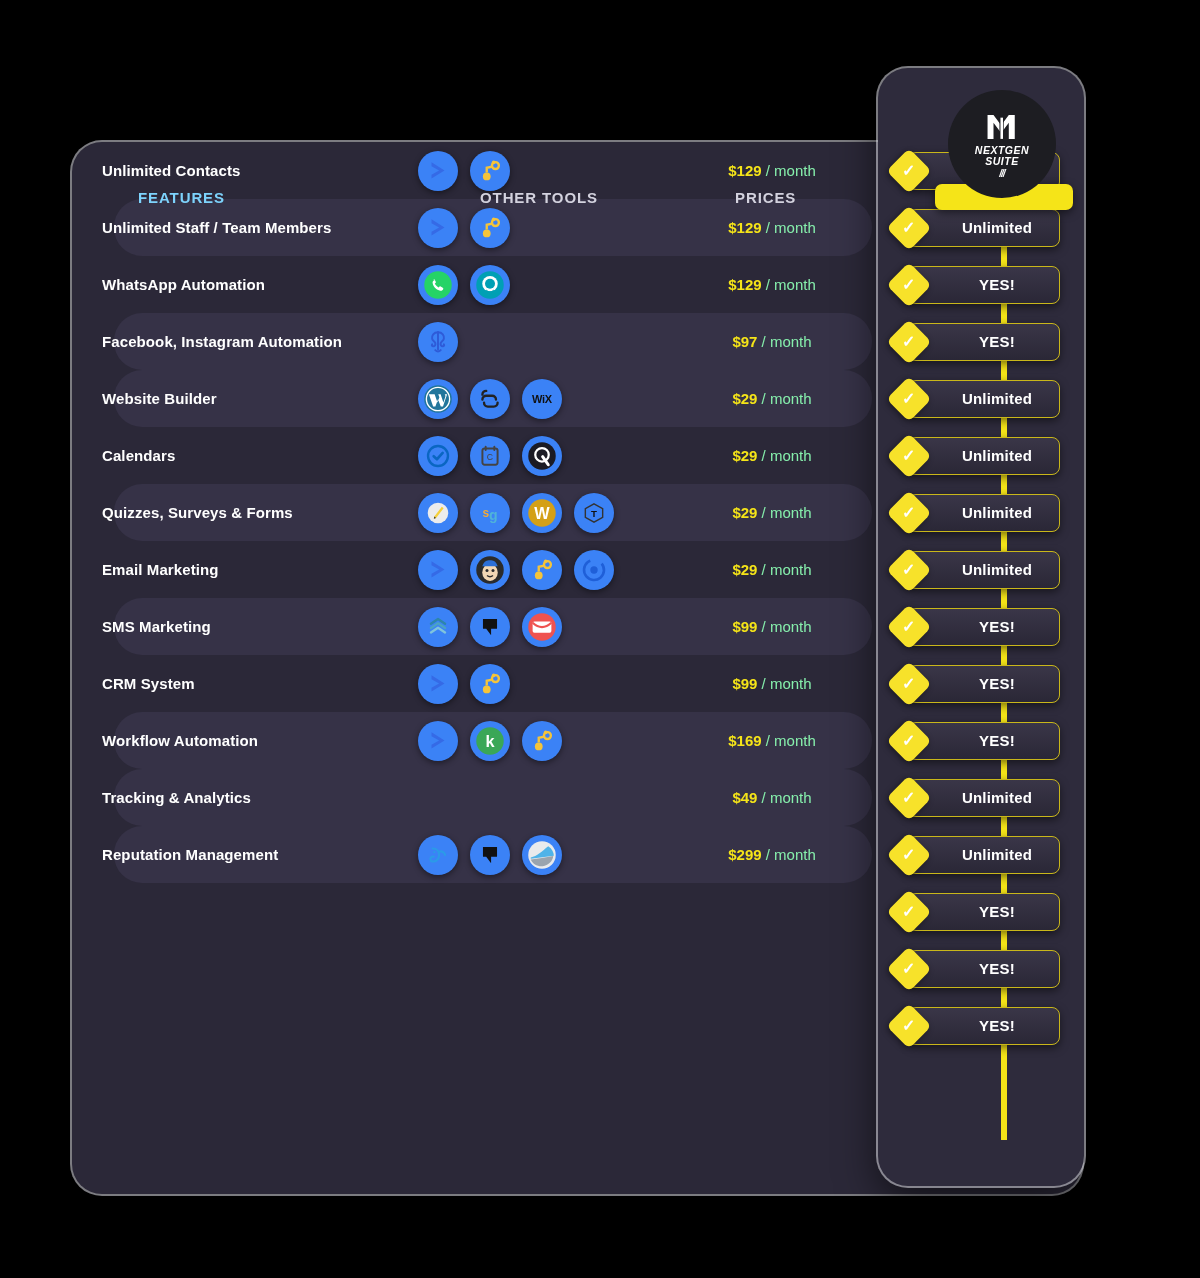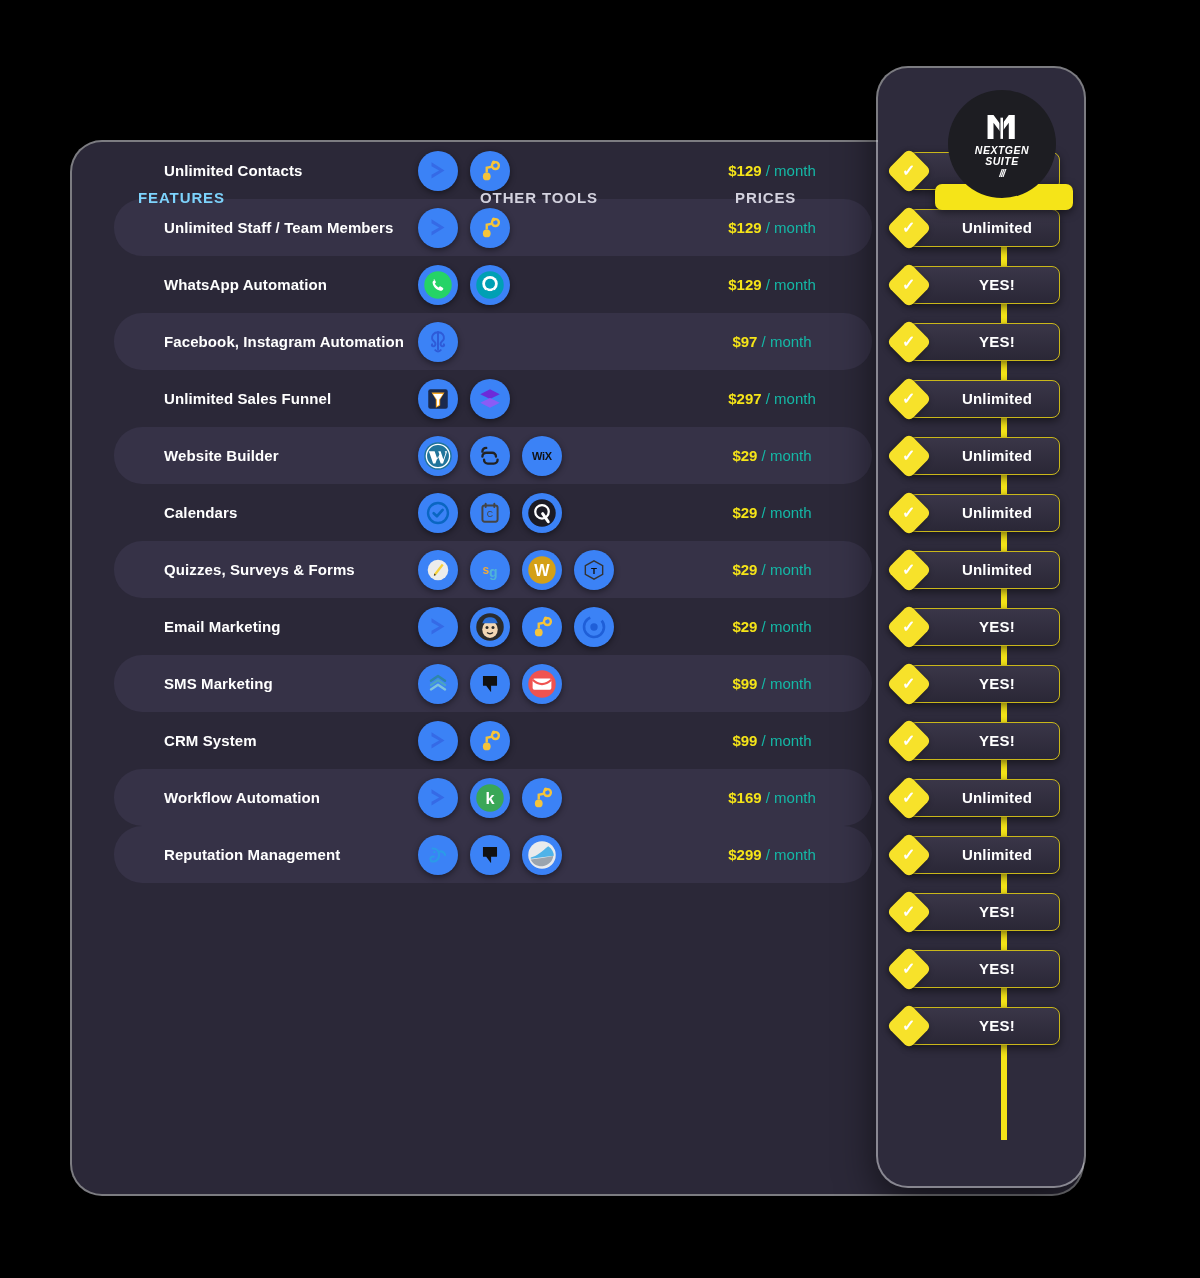--- a/index.html
+++ b/index.html
@@ -94,40 +94,40 @@
   }
   .row.alt::before {
     content: "";
     position: absolute;
     left: 42px; right: 210px; top: 0; bottom: 0;
     background: #363247;
     border-radius: 28px;
   }
   .cell-feature {
     position: relative; z-index: 2;
-    width: 340px; padding-left: 92px;
+    width: 340px; padding-left: 30px;
     color: #ffffff; font-size: 15px; font-weight: 700;
     letter-spacing: .1px;
     white-space: nowrap;
   }
   .cell-tools {
     position: relative; z-index: 2;
     width: 260px;
     display:flex; align-items:center; gap: 12px;
     padding-left: 6px;
   }
   .cell-price {
     position: relative; z-index: 2;
     width: 200px;
     text-align: center;
     font-size: 15px; color: #ffffff;
     white-space: nowrap;
   }
   .cell-price .amt { color: #f5e418; font-weight: 700; }
-  .cell-price .per { color: #14b8a6; font-weight: 400; }
+  .cell-price .per { color: #86efac; font-weight: 400; }
 
   
   .chip {
     width: 40px; height: 40px; border-radius: 50%;
     background: #3b82f6;
     display:flex; align-items:center; justify-content:center;
     box-shadow: 0 2px 6px rgba(0,0,0,.45);
     overflow: hidden;
     flex: 0 0 auto;
   }
@@ -268,39 +268,20 @@
             <svg width="26" height="26" viewBox="0 0 24 24">
               <path d="M12 3 C8 3 6 6 6.6 9 C7 11 9 11.5 9.5 13 C10 14.6 9 16 7.6 16 C6.4 16 6 15 6.6 14.2" stroke="#2e5bd8" stroke-width="1.8" fill="none" stroke-linecap="round"></path>
               <path d="M12 3 C16 3 18 6 17.4 9 C17 11 15 11.5 14.5 13 C14 14.6 15 16 16.4 16 C17.6 16 18 15 17.4 14.2" stroke="#2e5bd8" stroke-width="1.8" fill="none" stroke-linecap="round"></path>
               <path d="M12 3 L12 19" stroke="#2e5bd8" stroke-width="1.8" stroke-linecap="round"></path>
               <path d="M9.5 19.5 Q12 22 14.5 19.5" stroke="#2e5bd8" stroke-width="1.8" fill="none" stroke-linecap="round"></path>
             </svg>
           </div>
         </div>
         <div class="cell-price"><span class="amt">$97</span> <span class="per">/ month</span></div>
       </div>
-      <div class="row">
-        <div class="cell-feature">Unlimited Sales Funnel</div>
-        <div class="cell-tools">
-          <div class="chip">
-            <svg width="26" height="26" viewBox="0 0 24 24">
-              <rect x="3" y="3" width="18" height="18" rx="2" fill="#1b2a4e"></rect>
-              <path d="M6 6 L18 6 L14 12.5 L14 18 L10 20 L10 12.5 Z" fill="#f5a623"></path>
-              <path d="M7.4 7.4 L16.6 7.4 L13 12.8 L13 17.6 L11 18.6 L11 12.8 Z" fill="#fff"></path>
-            </svg>
-          </div>
-          <div class="chip">
-            <svg width="26" height="26" viewBox="0 0 24 24">
-              <path d="M12 3 L21 7.5 L12 12 L3 7.5 Z" fill="#6c2bd9"></path>
-              <path d="M12 11 L21 15.5 L12 20 L3 15.5 Z" fill="#8b5cf6"></path>
-            </svg>
-          </div>
-        </div>
-        <div class="cell-price"><span class="amt">$297</span> <span class="per">/ month</span></div>
-      </div>
       <div class="row alt">
         <div class="cell-feature">Website Builder</div>
         <div class="cell-tools">
           <div class="chip">
             <svg width="30" height="30" viewBox="0 0 24 24">
               <circle cx="12" cy="12" r="11" fill="#21759b"></circle>
               <circle cx="12" cy="12" r="9.3" fill="none" stroke="#fff" stroke-width="1.1"></circle>
               <path d="M7.1 8.2h2.2l2.3 6.6 1.5-4.3-.9-2.3h1.9l2.2 6.6 1.5-4.4c.3-.9.1-1.6-.5-2.2h2c-.3 1.1-.8 2.4-1.3 3.8l-2 5.9h-1.8L12 12.1 9.9 18h-1.8l-2.7-7.8c-.3-.9-.6-1.6-.9-2h2.6z" fill="#fff"></path>
             </svg>
           </div>
@@ -472,20 +453,25 @@
               <circle cx="17" cy="7" r="3.2" fill="none" stroke="#f5c43a" stroke-width="2.2"></circle>
               <circle cx="9" cy="17" r="3.6" fill="#f5c43a"></circle>
               <path d="M9 13.4 L9 9 L14.2 8" stroke="#f5c43a" stroke-width="2.2" fill="none"></path>
               <circle cx="15.4" cy="4" r="1.7" fill="#f5c43a"></circle>
             </svg>
           </div>
         </div>
         <div class="cell-price"><span class="amt">$169</span> <span class="per">/ month</span></div>
       </div>
       <div class="row alt">
+        <div class="cell-feature">Tracking &amp; Analytics</div>
+        <div class="cell-tools"></div>
+        <div class="cell-price"><span class="amt">$49</span> <span class="per">/ month</span></div>
+      </div>
+      <div class="row alt">
         <div class="cell-feature">Reputation Management</div>
         <div class="cell-tools">
           <div class="chip">
             <svg width="26" height="26" viewBox="0 0 24 24">
               <path d="M7 6 C11 6 13 9 13 12 C13 15.5 10.5 18 7.5 18 C6 18 5 17 5 15.6 C5 13.8 6.8 13 8 13.6" stroke="#2b9ae8" stroke-width="2" fill="none" stroke-linecap="round"></path>
               <path d="M13 9 C15.5 8 18 9.5 18.6 12" stroke="#2b9ae8" stroke-width="2" fill="none" stroke-linecap="round"></path>
               <circle cx="8.6" cy="9.4" r="1" fill="#2b9ae8"></circle>
             </svg>
           </div>
           <div class="chip">

